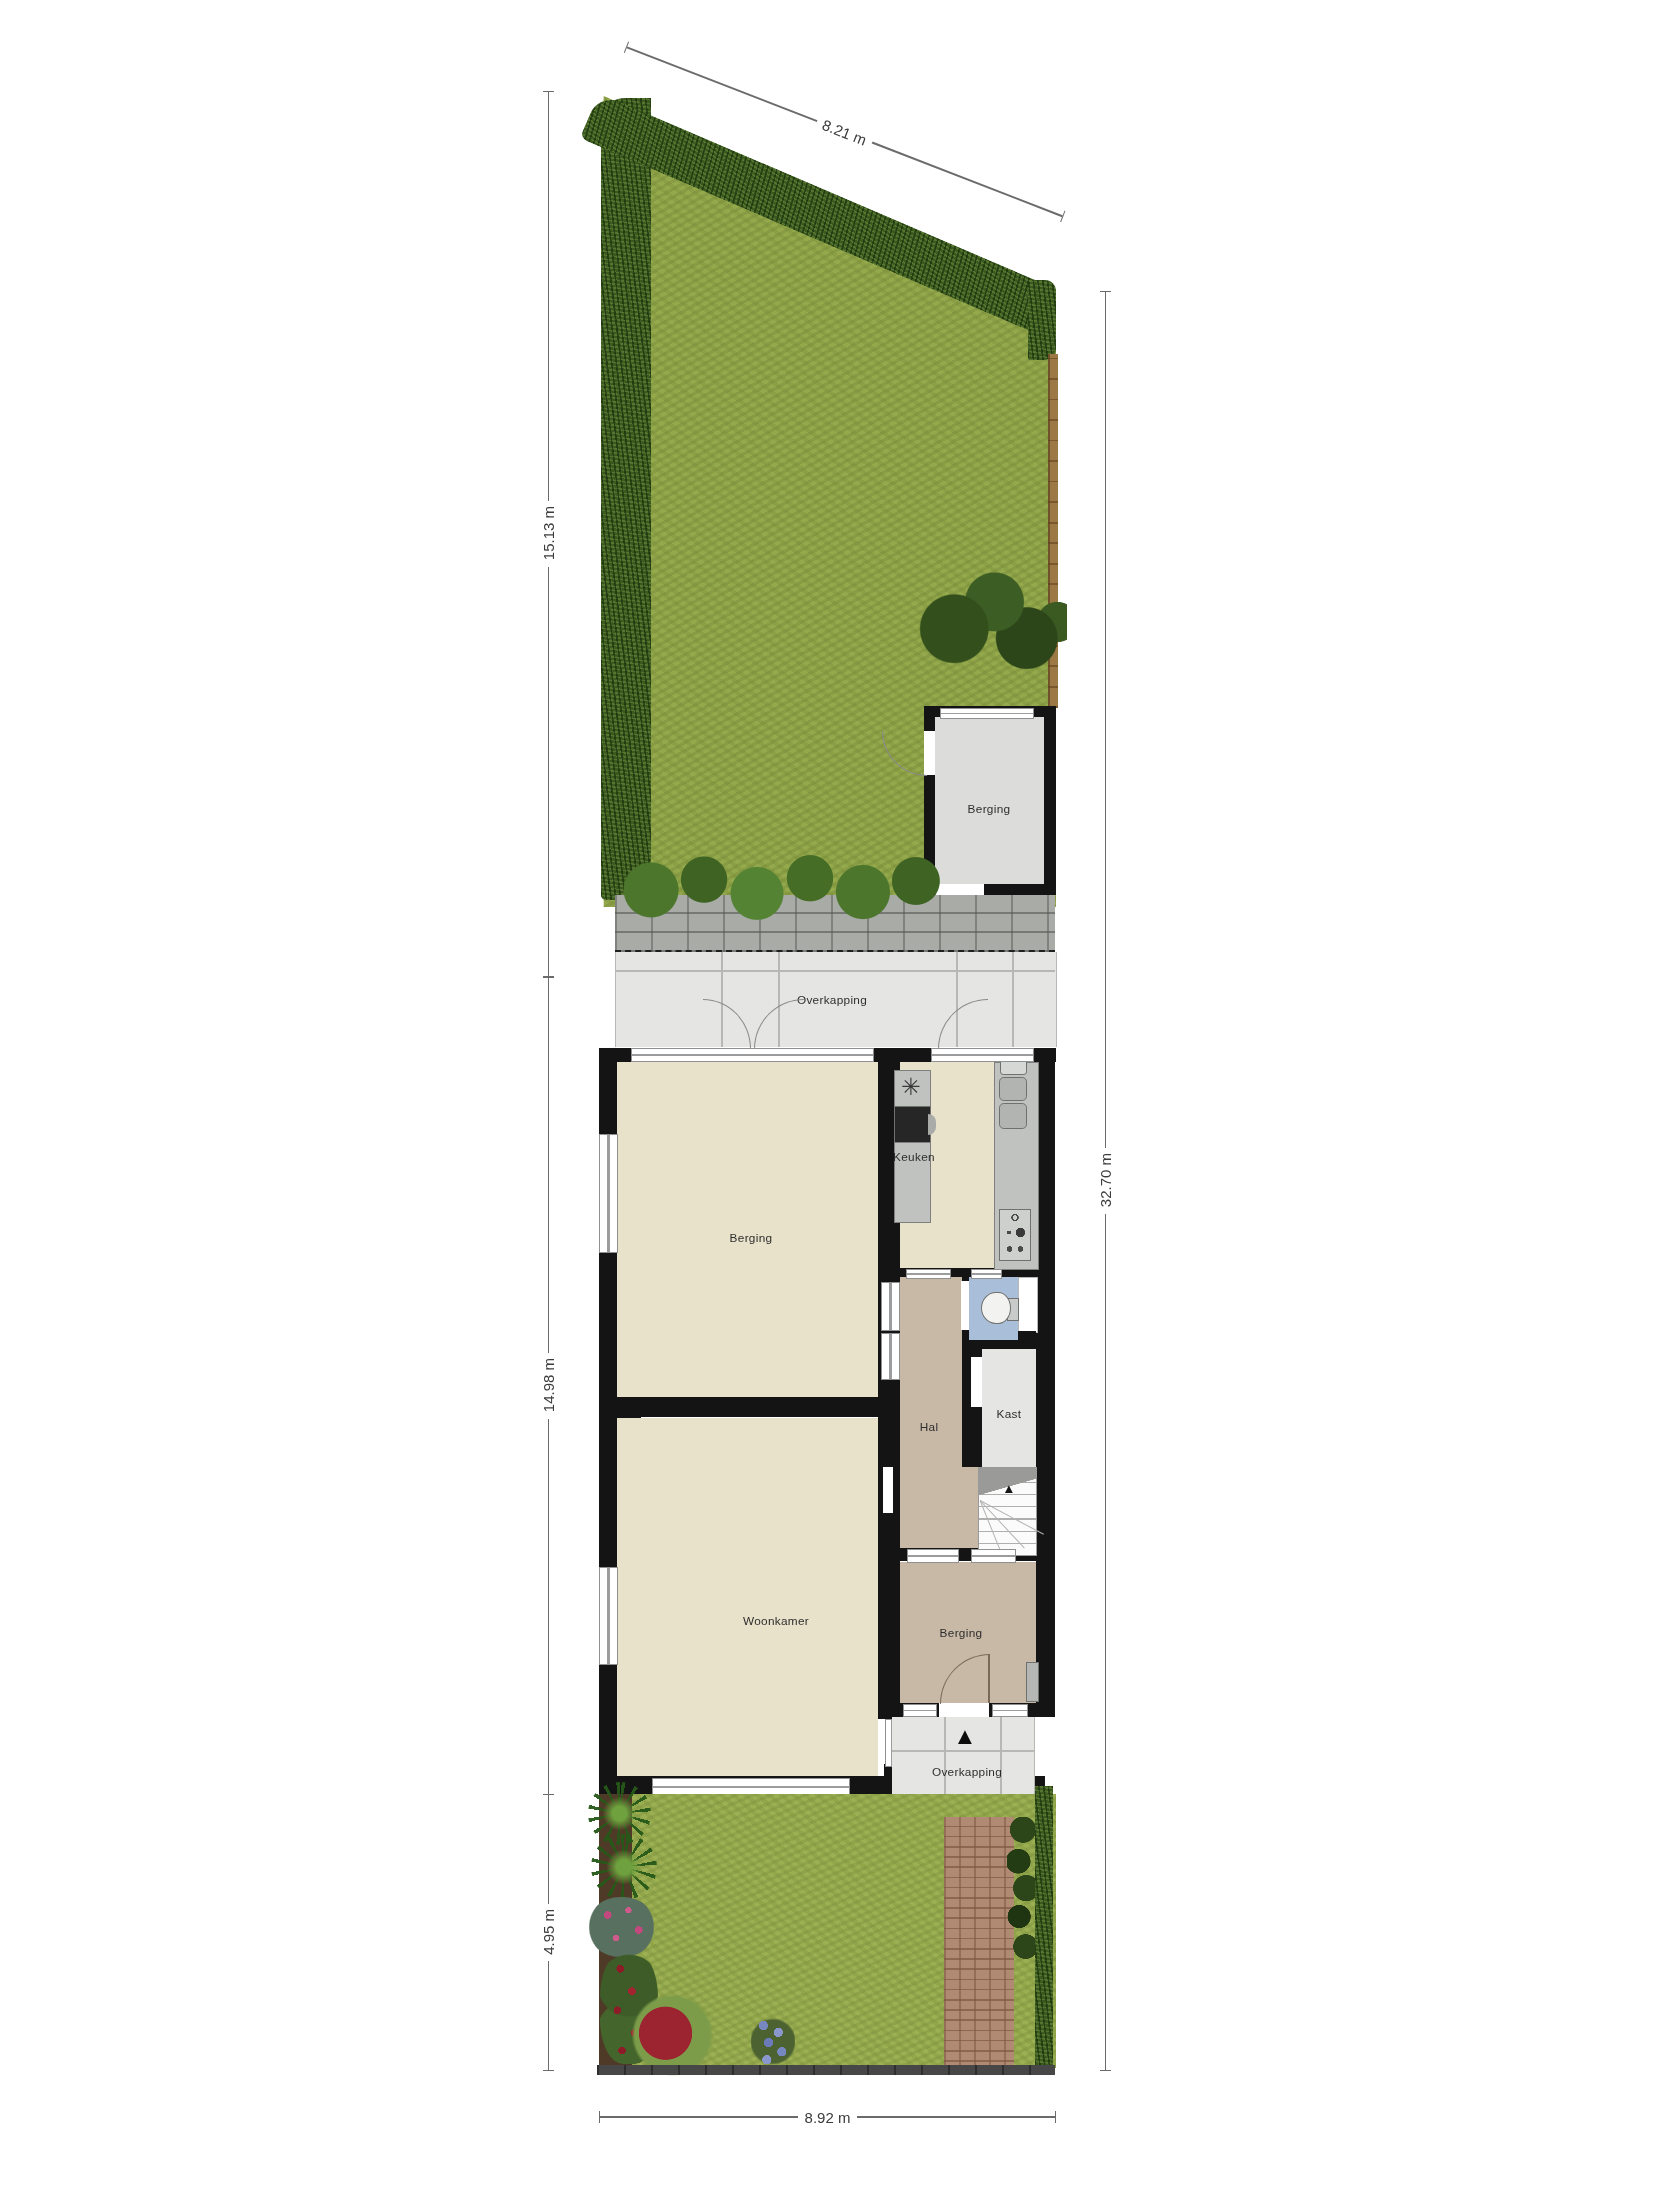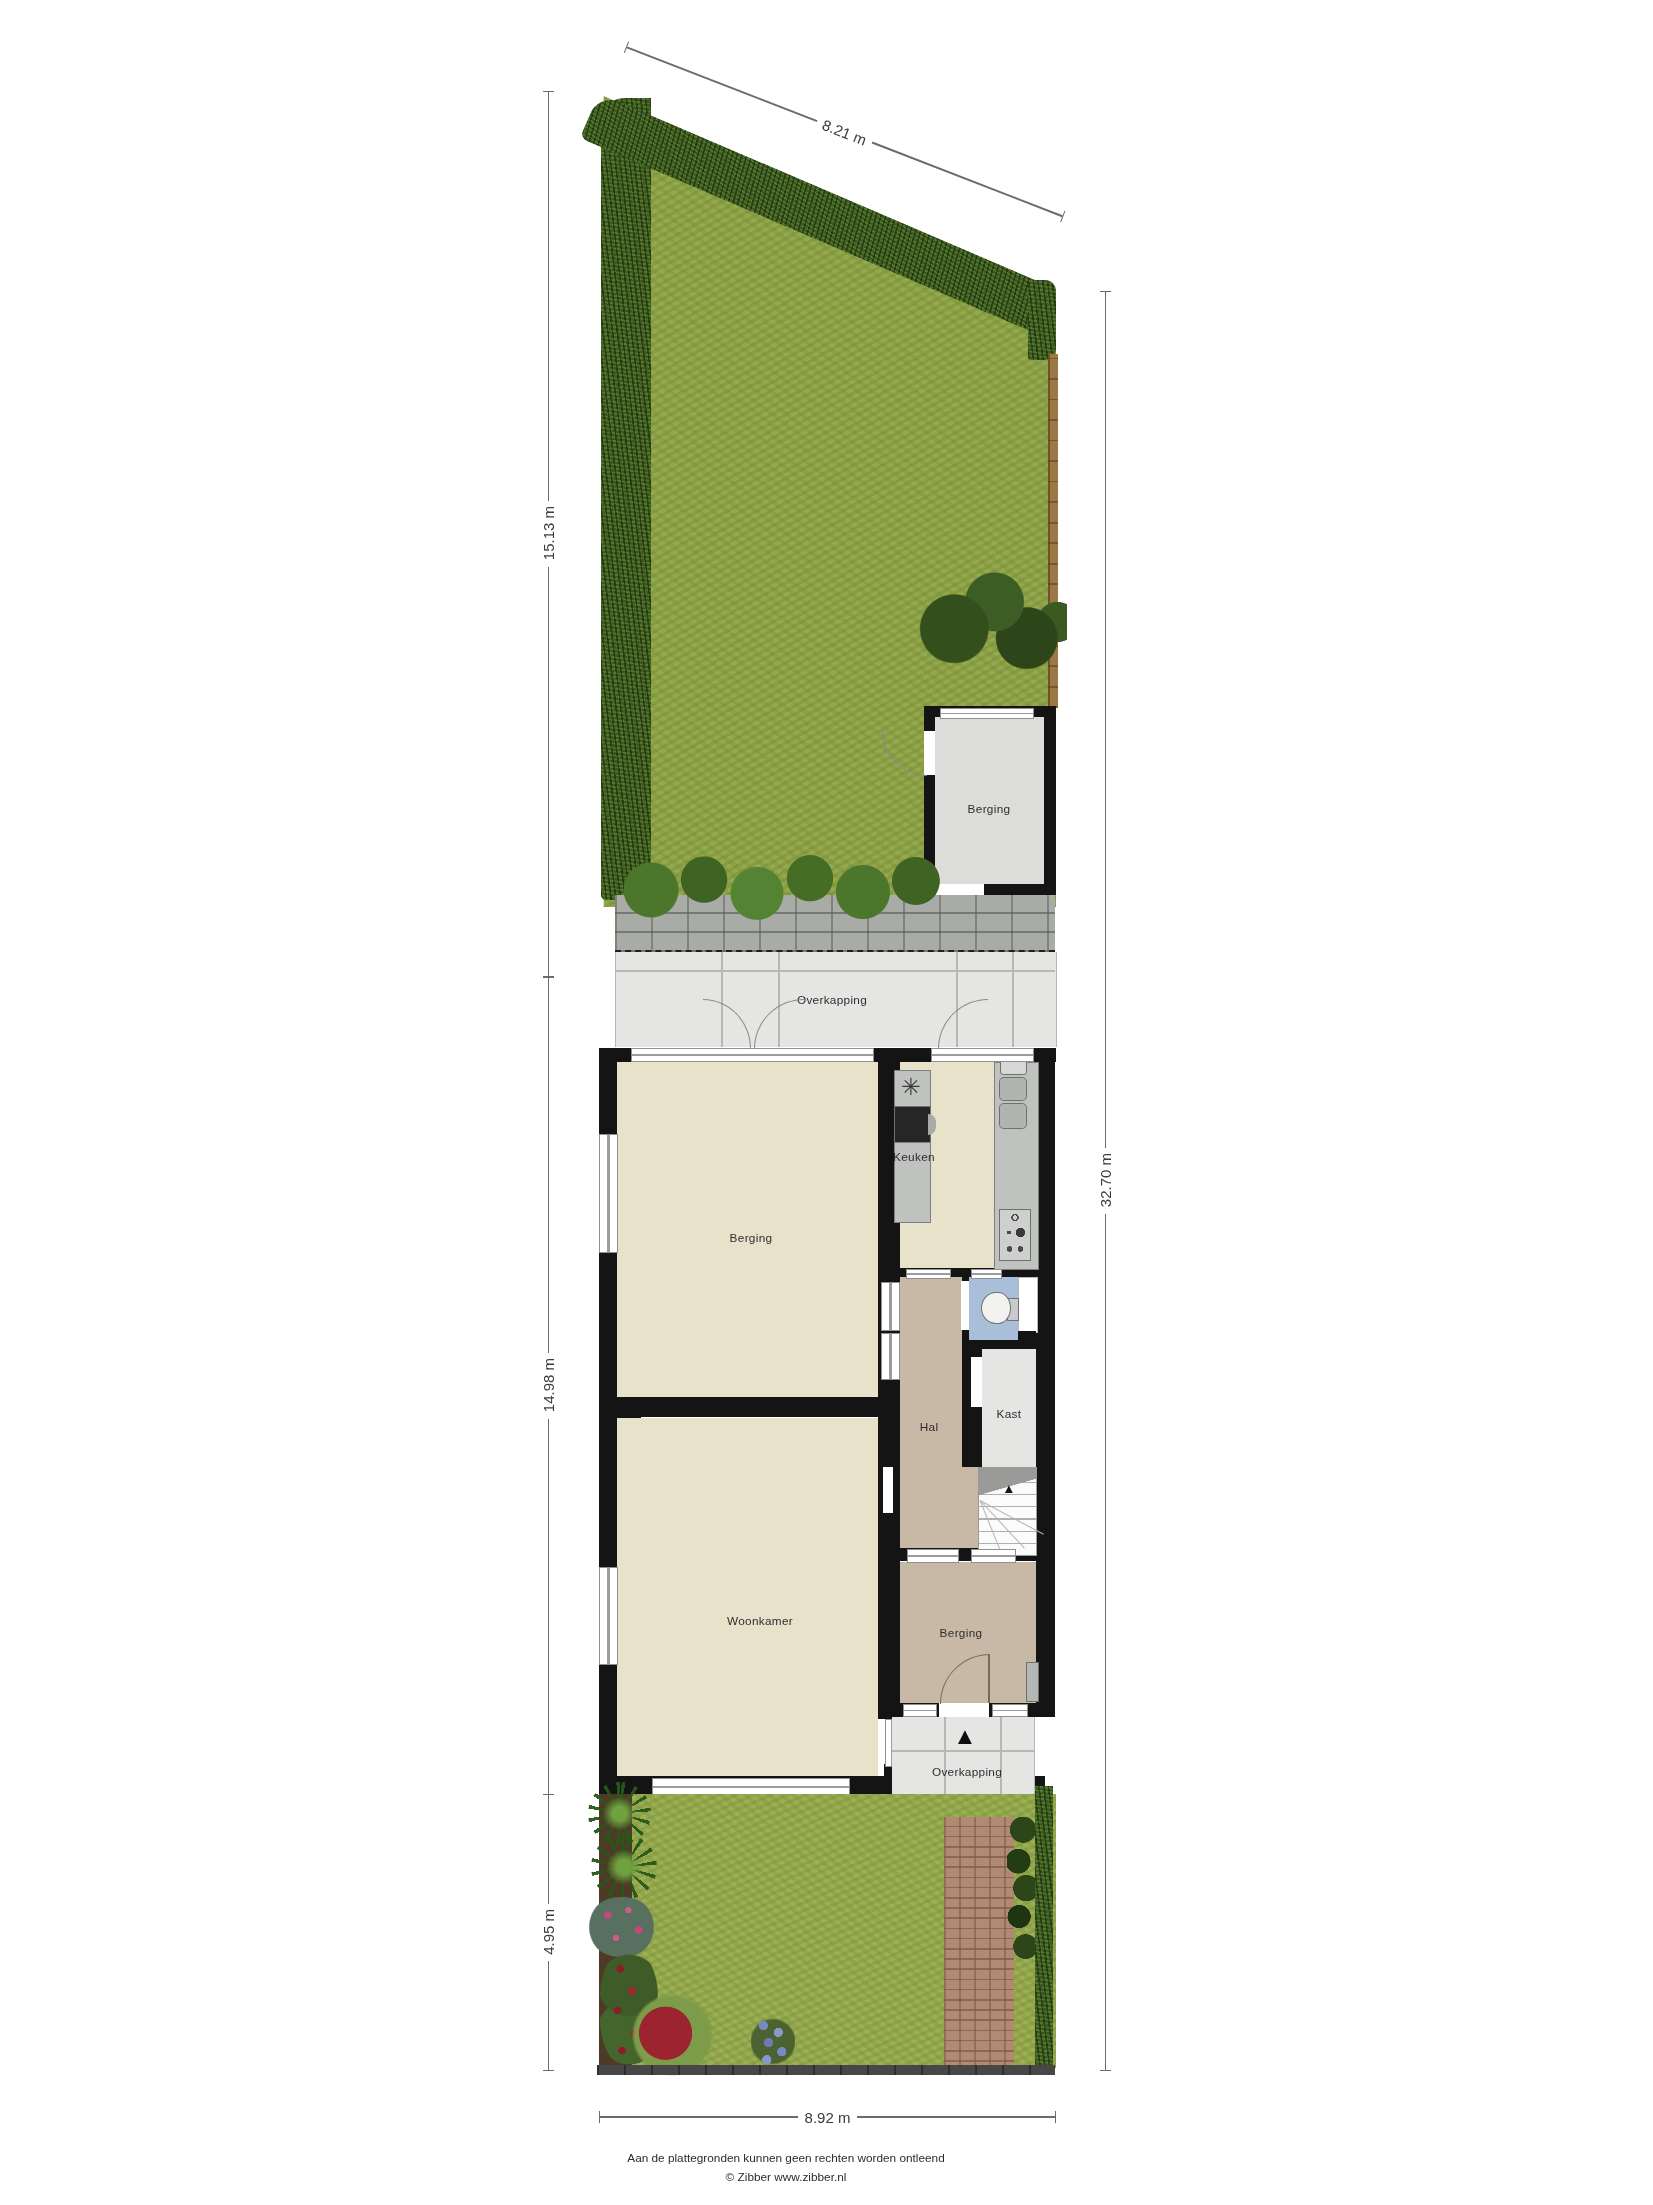--- a/index.html
+++ b/index.html
@@ -227,21 +227,21 @@
   <div class="arc" style="left:703px;top:999px;width:47px;height:49px;border-top-width:1.6px;border-right-width:1.6px;border-top-right-radius:100% 100%;"></div>
   <div class="arc" style="left:754px;top:999px;width:49px;height:49px;border-top-width:1.6px;border-left-width:1.6px;border-top-left-radius:100% 100%;"></div>
   <div class="arc" style="left:938px;top:999px;width:49px;height:49px;border-top-width:1.6px;border-left-width:1.6px;border-top-left-radius:100% 100%;"></div>
   <div class="arc" style="left:940px;top:1654px;width:49px;height:49px;border-color:#7a6a55;border-top-width:1.6px;border-left-width:1.6px;border-top-left-radius:100% 100%;"></div>
   <div class="abs" style="left:988px;top:1654px;width:1.6px;height:49px;background:#7a6a55;"></div>
 
   <div class="rlabel" style="left:751px;top:1238px;">Berging</div>
   <div class="rlabel" style="left:914px;top:1157px;">Keuken</div>
   <div class="rlabel" style="left:929px;top:1427px;">Hal</div>
   <div class="rlabel" style="left:1009px;top:1414px;">Kast</div>
-  <div class="rlabel" style="left:760px;top:1621px;">Woonkamer</div>
+  <div class="rlabel" style="left:776px;top:1621px;">Woonkamer</div>
   <div class="rlabel" style="left:961px;top:1633px;">Berging</div>
 
   <div class="abs floor-light" style="left:892px;top:1717px;width:142px;height:98px;border-right:1.6px solid #b7b8b6;"></div>
   <div class="abs gline" style="left:892px;top:1750px;width:142px;height:1.6px;"></div>
   <div class="abs gline" style="left:892px;top:1805px;width:142px;height:1.6px;"></div>
   <div class="abs gline" style="left:944px;top:1717px;width:1.6px;height:98px;"></div>
   <div class="abs gline" style="left:1000px;top:1717px;width:1.6px;height:98px;"></div>
   <span class="glyph" style="left:965px;top:1737px;font-size:23.6px;color:#0c0c0c;">▲</span>
   <div class="rlabel" style="left:967px;top:1772px;">Overkapping</div>
   <div class="abs" style="left:892px;top:1814px;width:142px;height:0;border-top:2.4px dashed #1f1f1f;"></div>
@@ -297,19 +297,15 @@
       <span class="tick"></span>
   </div>
   <div class="hdim" style="left:599px;top:2103px;width:457px;">
     <span class="tick"></span>
       <span class="seg"></span>
     <span class="lbl">8.92 m</span>
     <span class="seg"></span>
       <span class="tick"></span>
   </div>
 
-  <div class="footer">
-    <div>Aan de plattegronden kunnen geen rechten worden ontleend</div>
-    <div>© Zibber www.zibber.nl</div>
-  </div>
 
 </div>
 
 
 </body></html>

